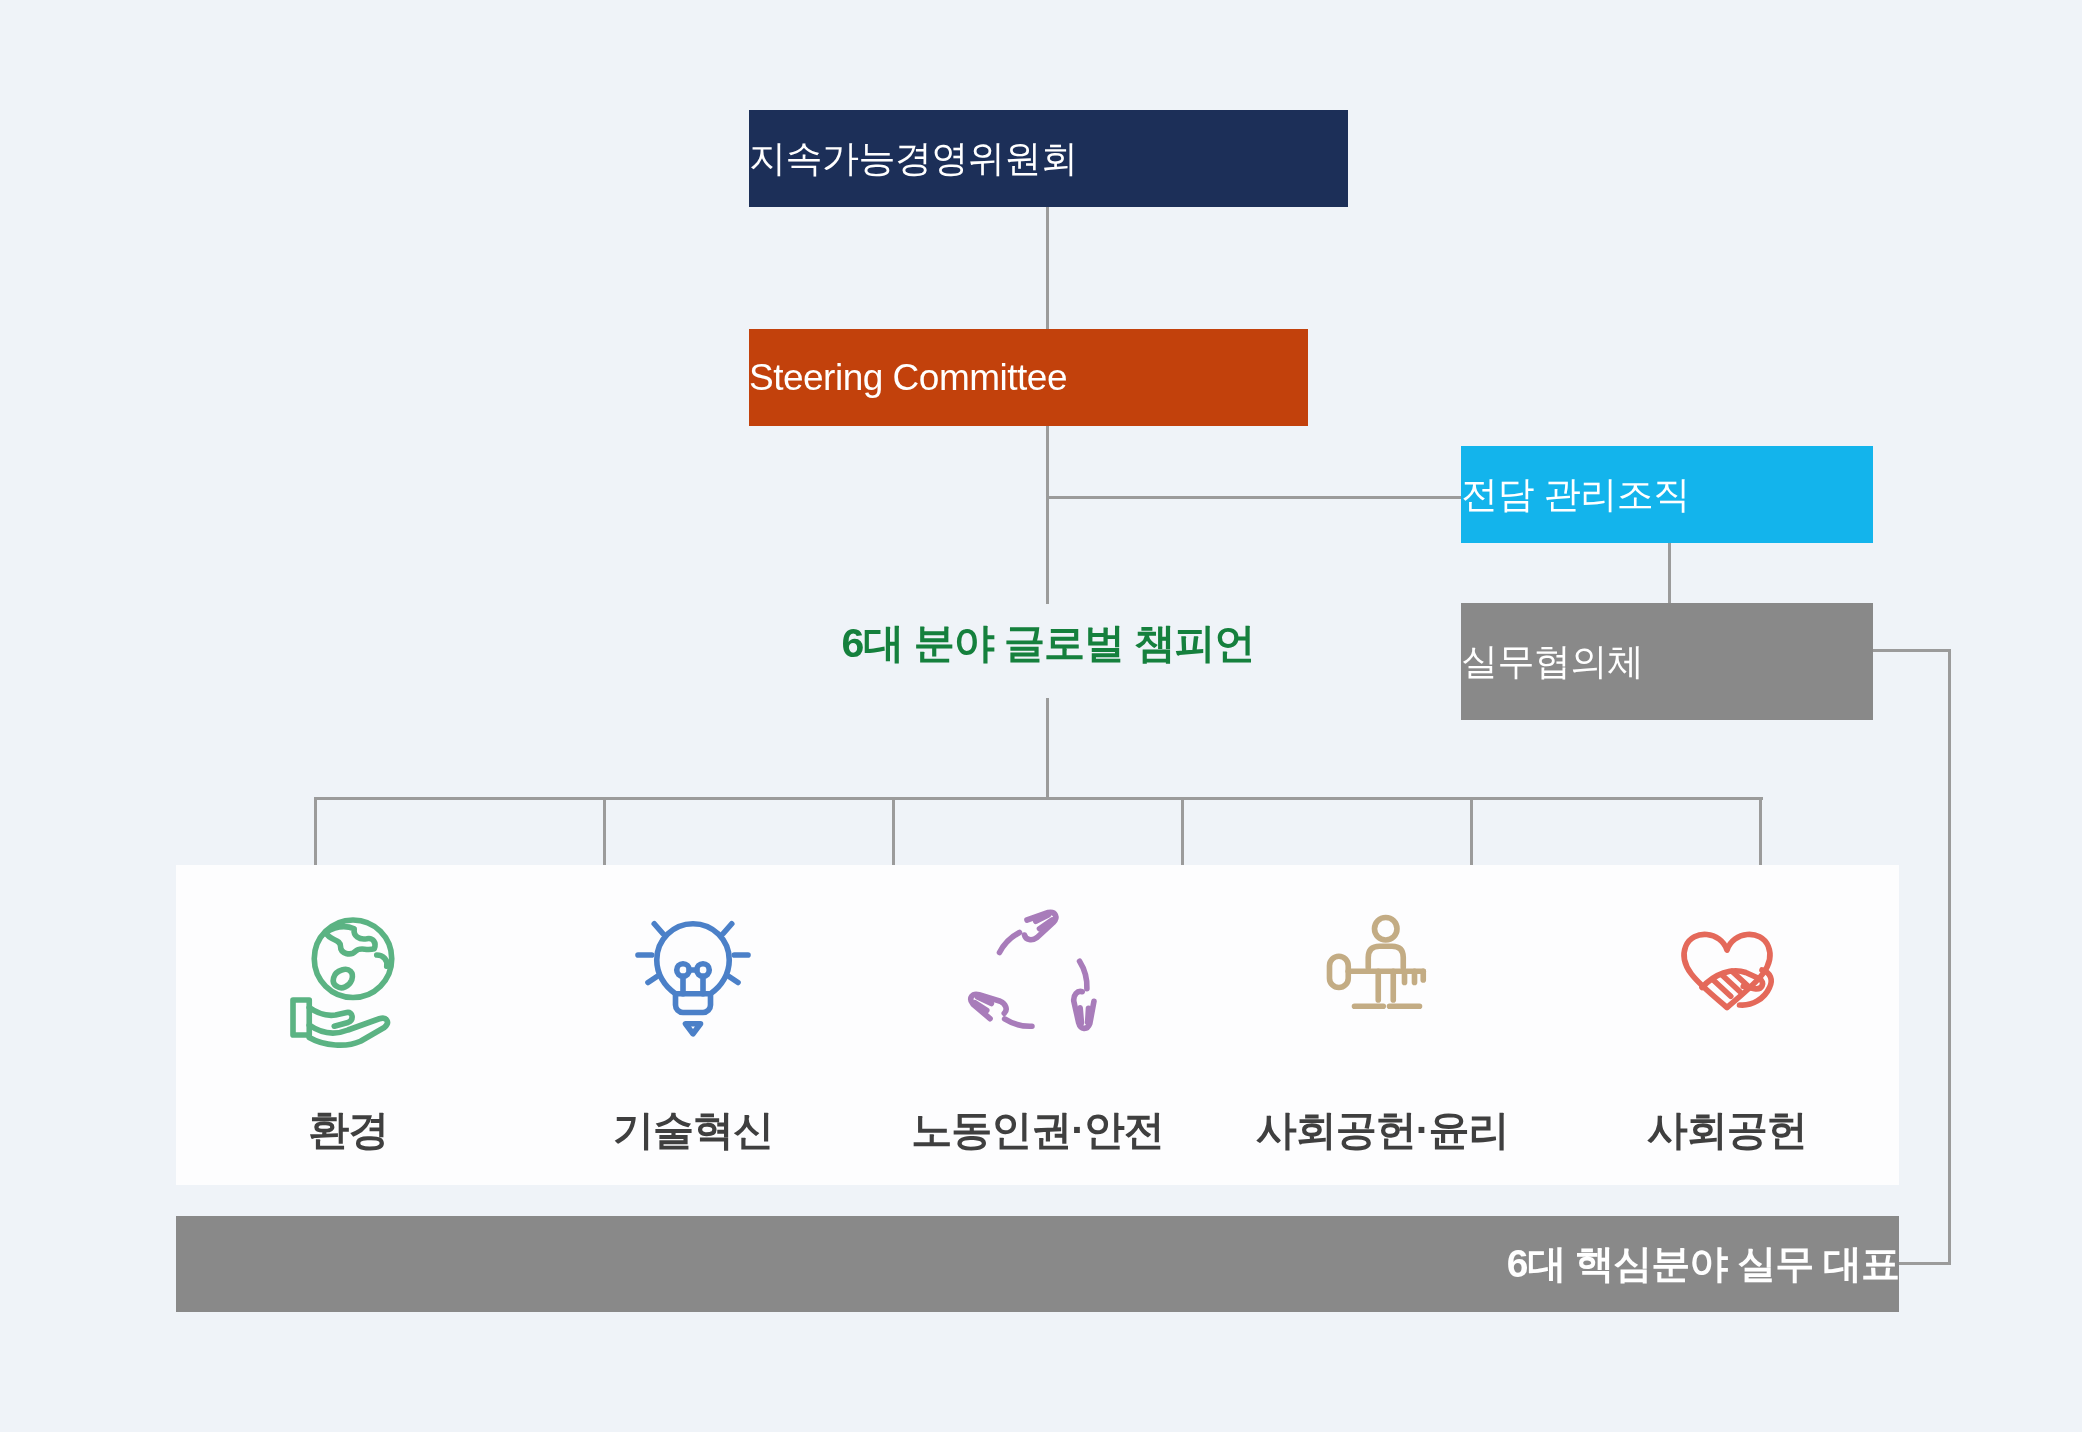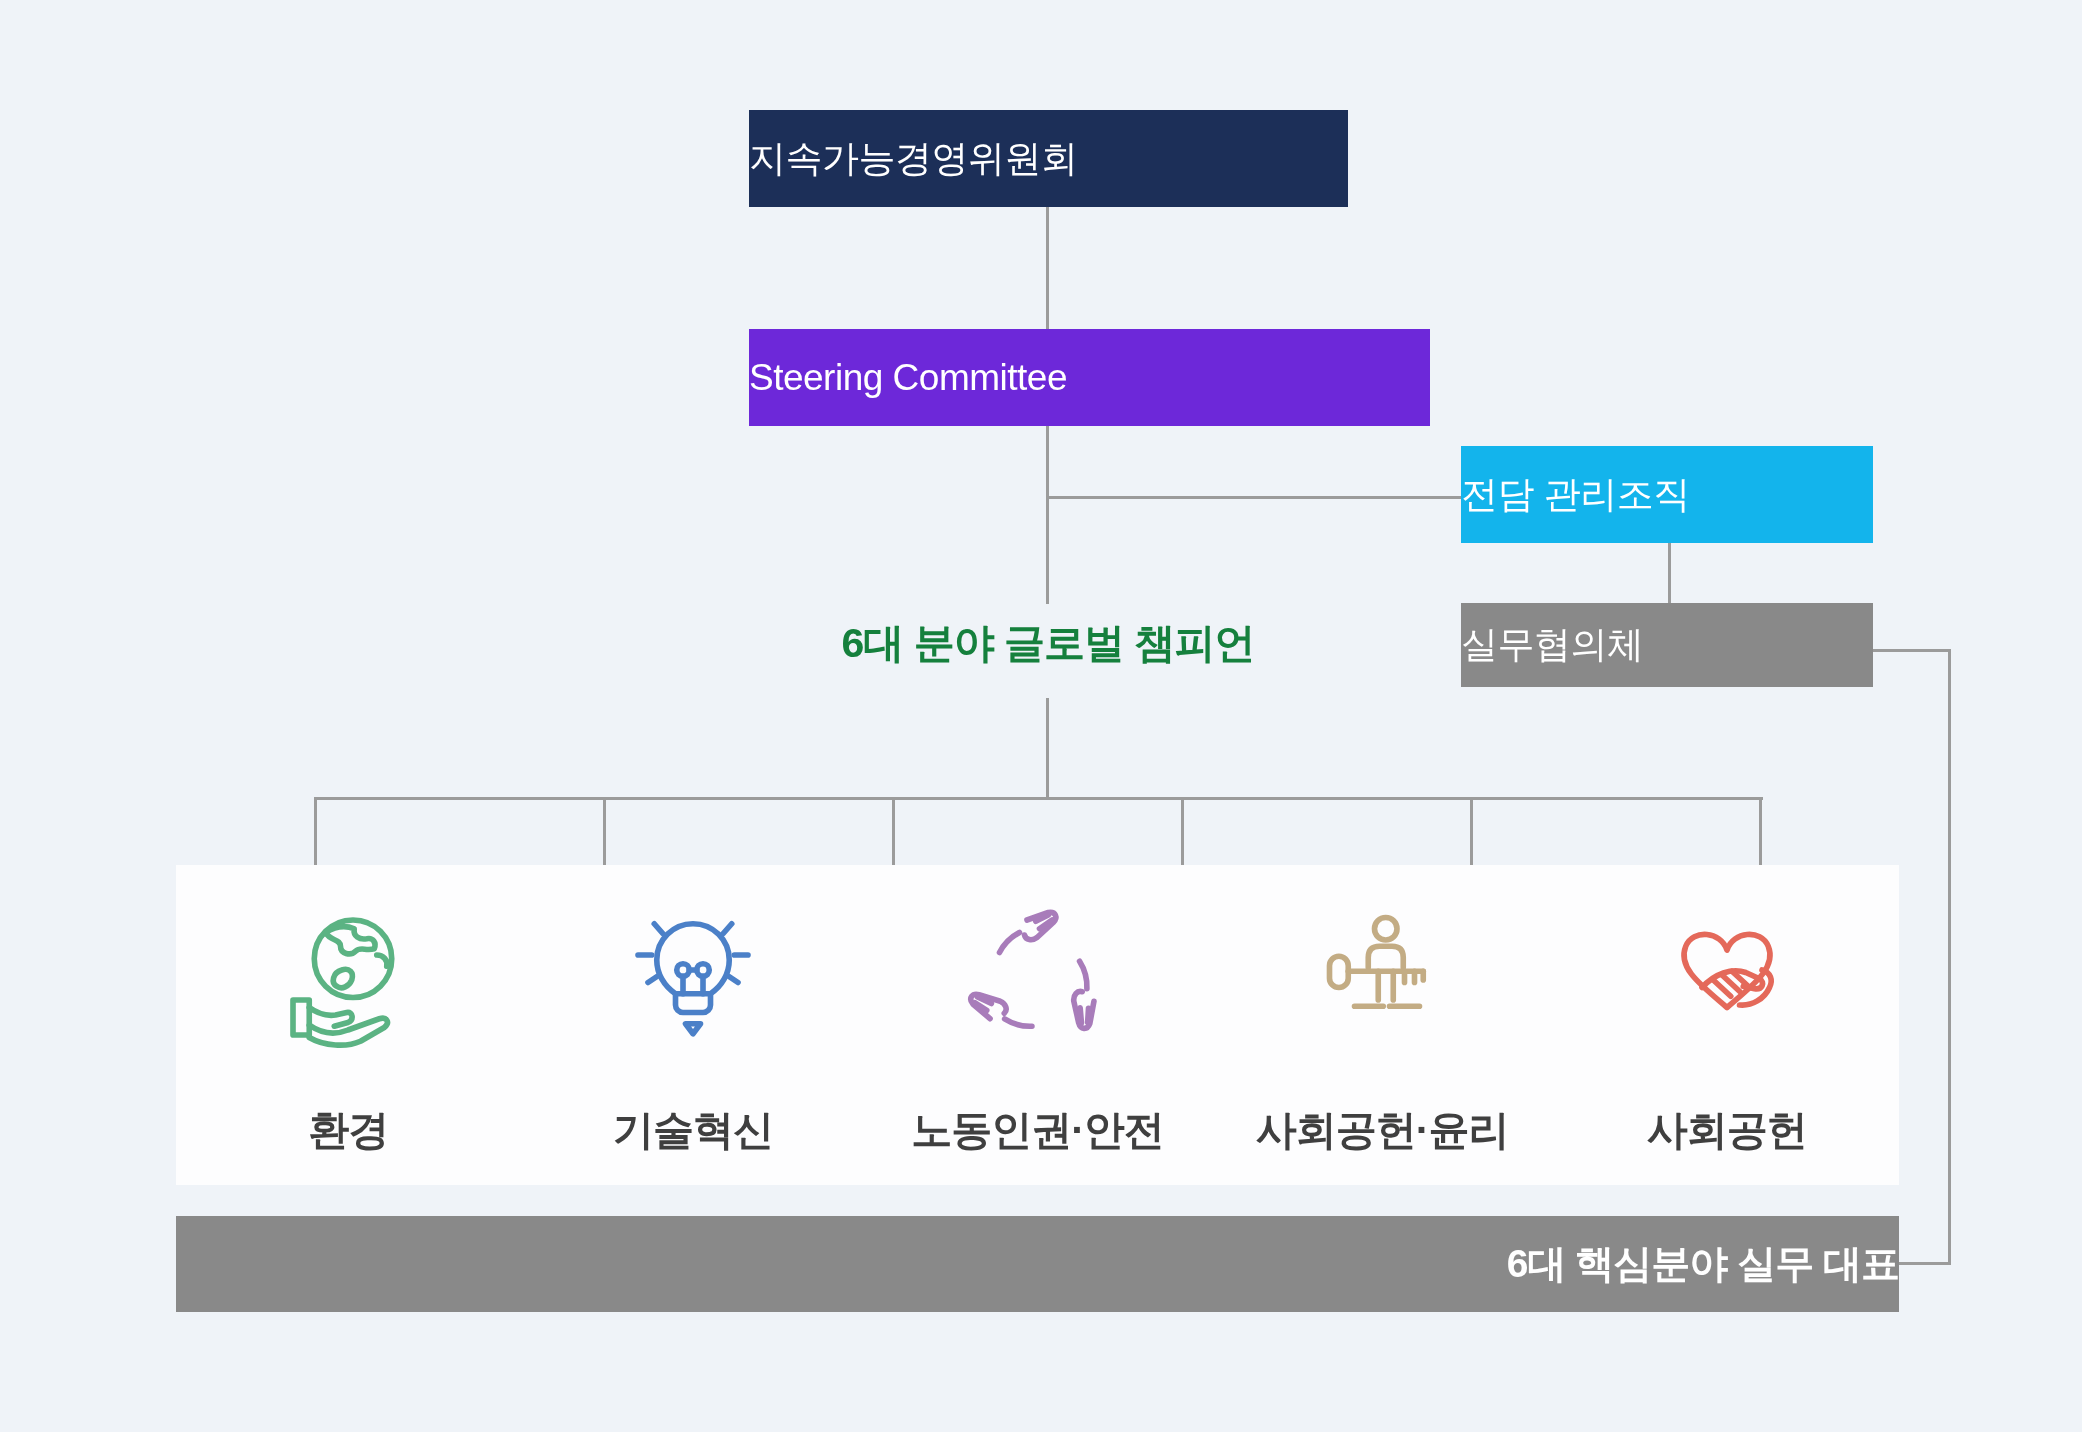--- a/index.html
+++ b/index.html
@@ -62,29 +62,29 @@
   <div class="line" style="left:1759px;top:797px;width:3px;height:70px;"></div>
   <div class="line" style="left:1668px;top:543px;width:3px;height:60px;"></div>
   <div class="line" style="left:1873px;top:649px;width:78px;height:3px;"></div>
   <div class="line" style="left:1948px;top:649px;width:3px;height:616px;"></div>
   <div class="line" style="left:1899px;top:1262px;width:52px;height:3px;"></div>
 
   <div class="box" style="left: 749px; top: 110px; width: 599px; height: 97px; background: rgb(28, 47, 88);">
     <span>지속가능경영위원회</span>
   </div>
 
-  <div class="box" style="left: 749px; top: 329px; width: 681px; height: 97px; background: #6d28d9;">
+  <div class="box" style="left: 749px; top: 329px; width: 559px; height: 97px; background: #c2410c;">
     <span>Steering Committee</span>
   </div>
 
   <div class="box" style="left: 1461px; top: 446px; width: 412px; height: 97px; background: rgb(19, 180, 236);">
     <span>전담 관리조직</span>
   </div>
 
-  <div class="box" style="left: 1461px; top: 603px; width: 412px; height: 84px; background: rgb(137, 137, 137);">
+  <div class="box" style="left: 1461px; top: 603px; width: 412px; height: 117px; background: rgb(137, 137, 137);">
     <span>실무협의체</span>
   </div>
 
   <div class="caption" style="left: 748px; top: 615px; width: 600px; height: 56px; background: rgb(239, 243, 248); color: #15803d;">
     <span>6대 분야 글로벌 챔피언</span>
   </div>
 
   <div class="cards-row">
 
     <div class="card">

